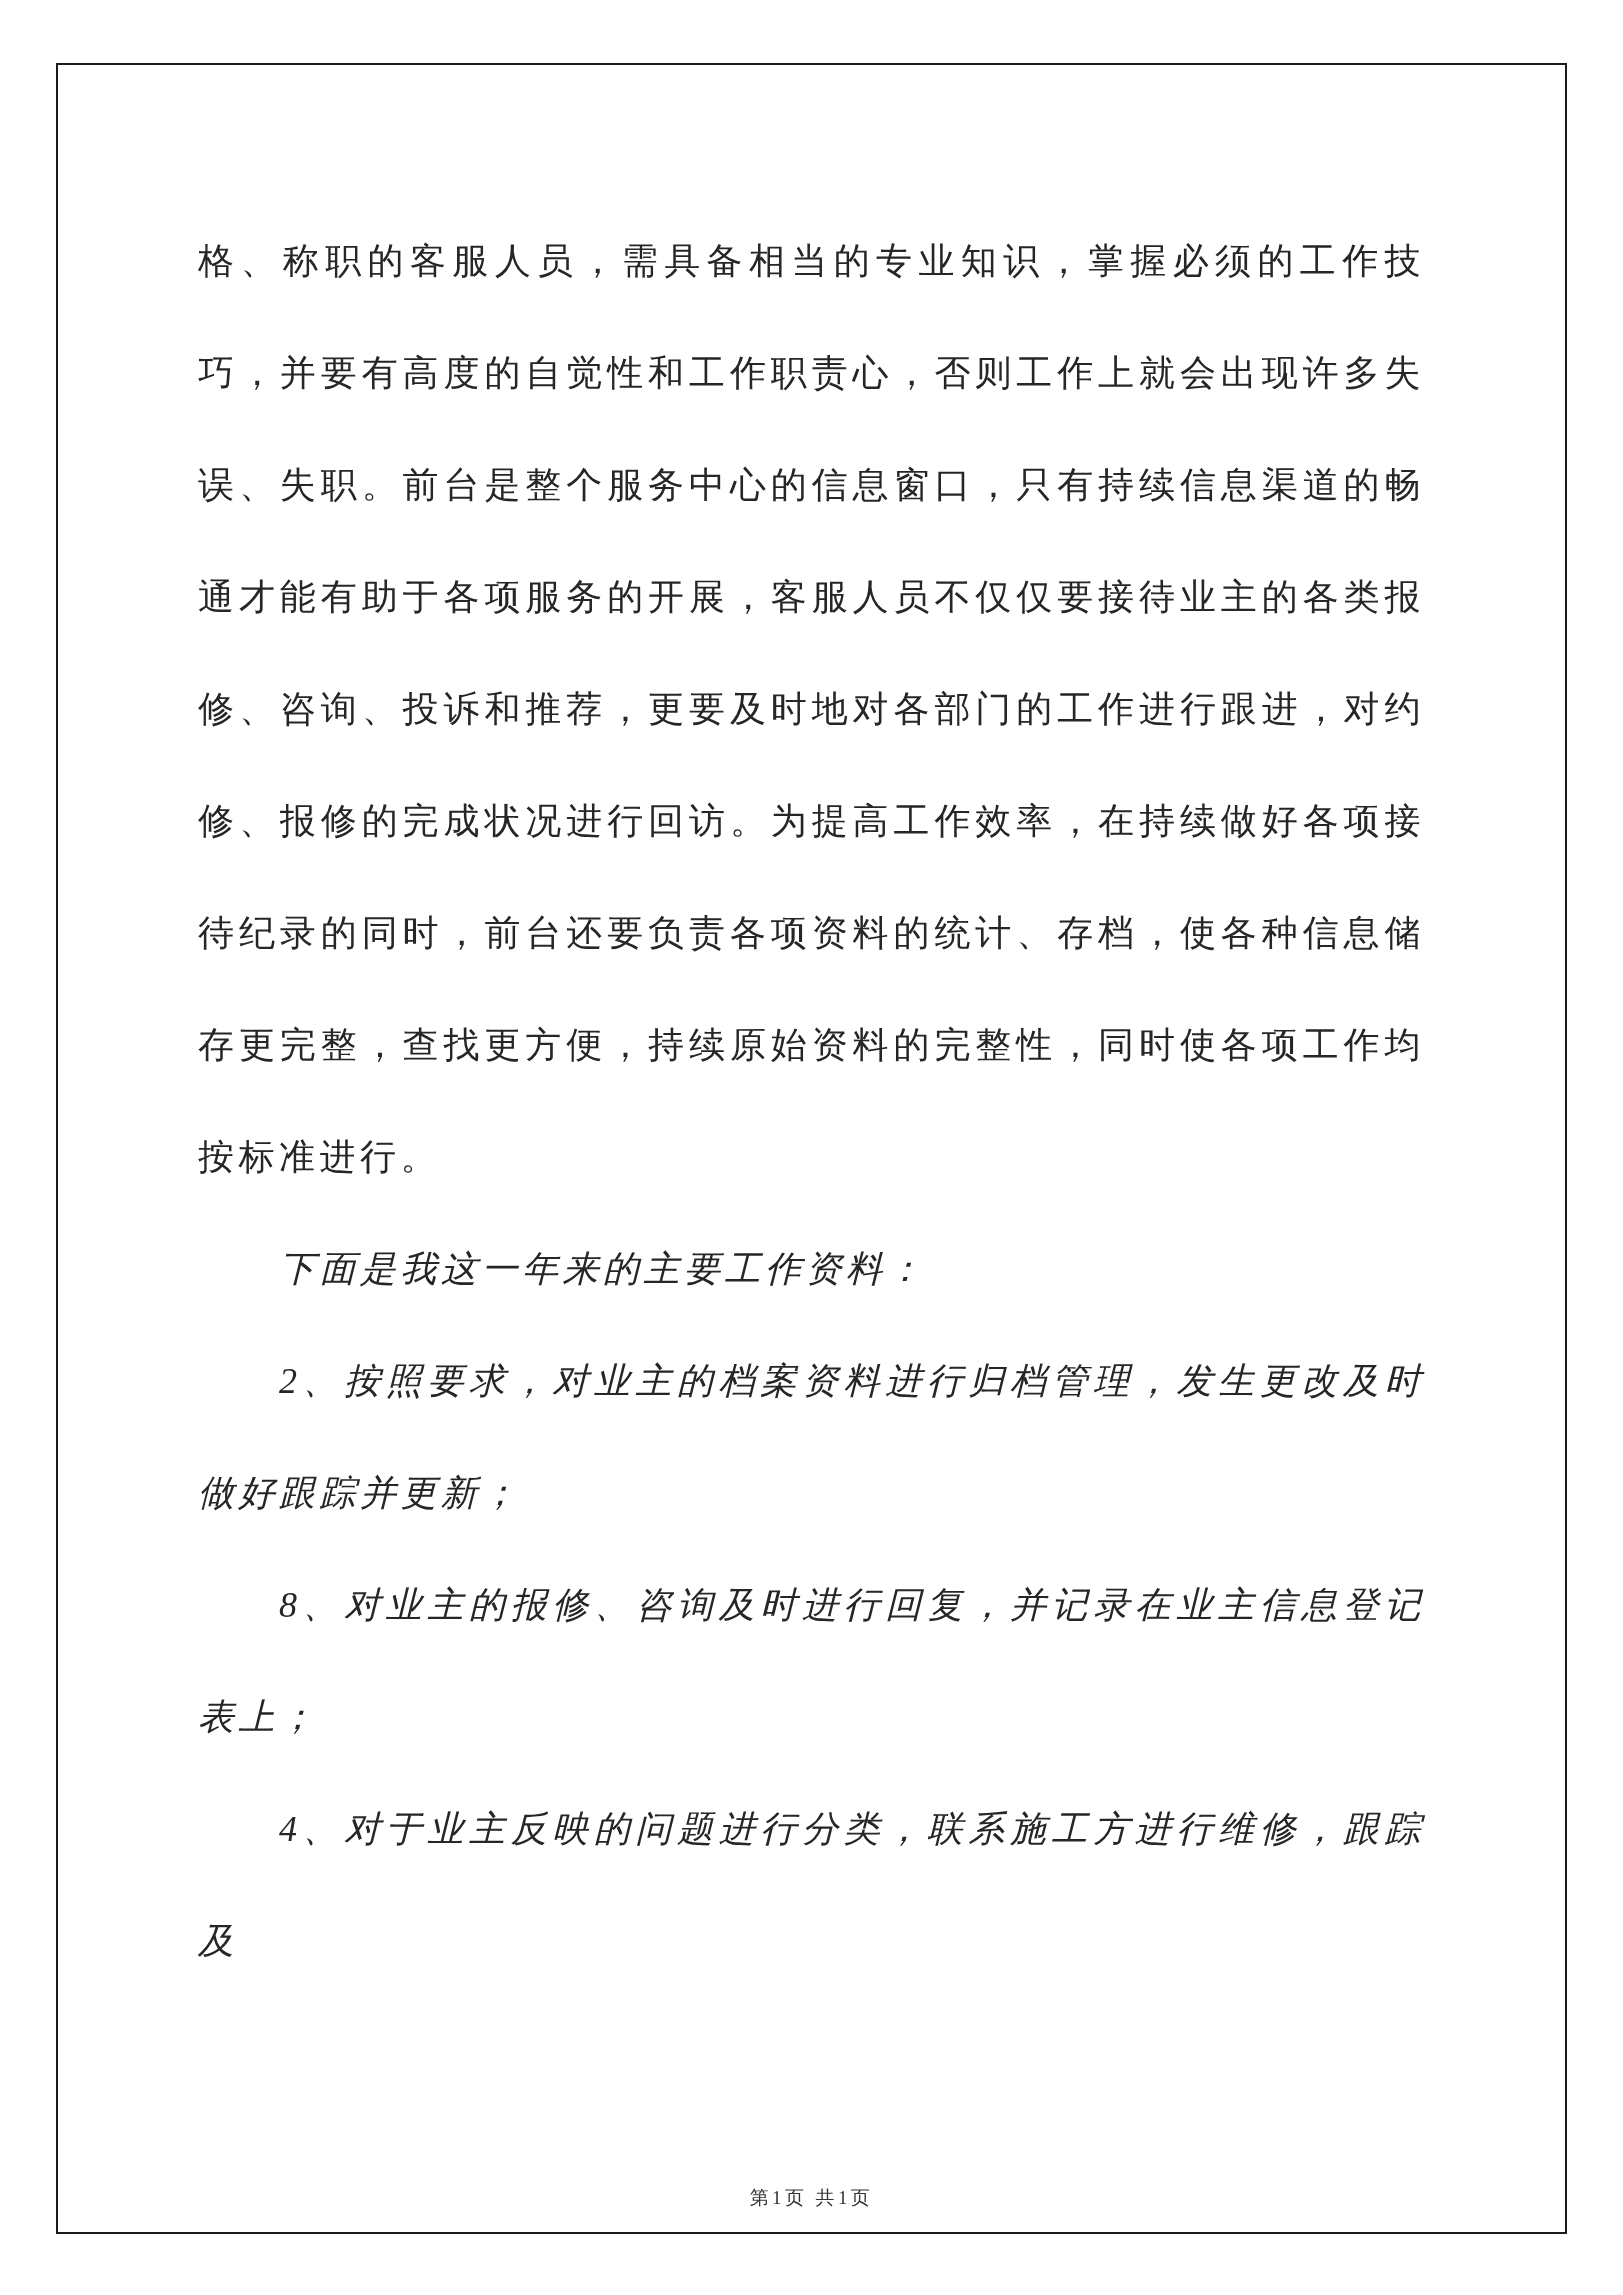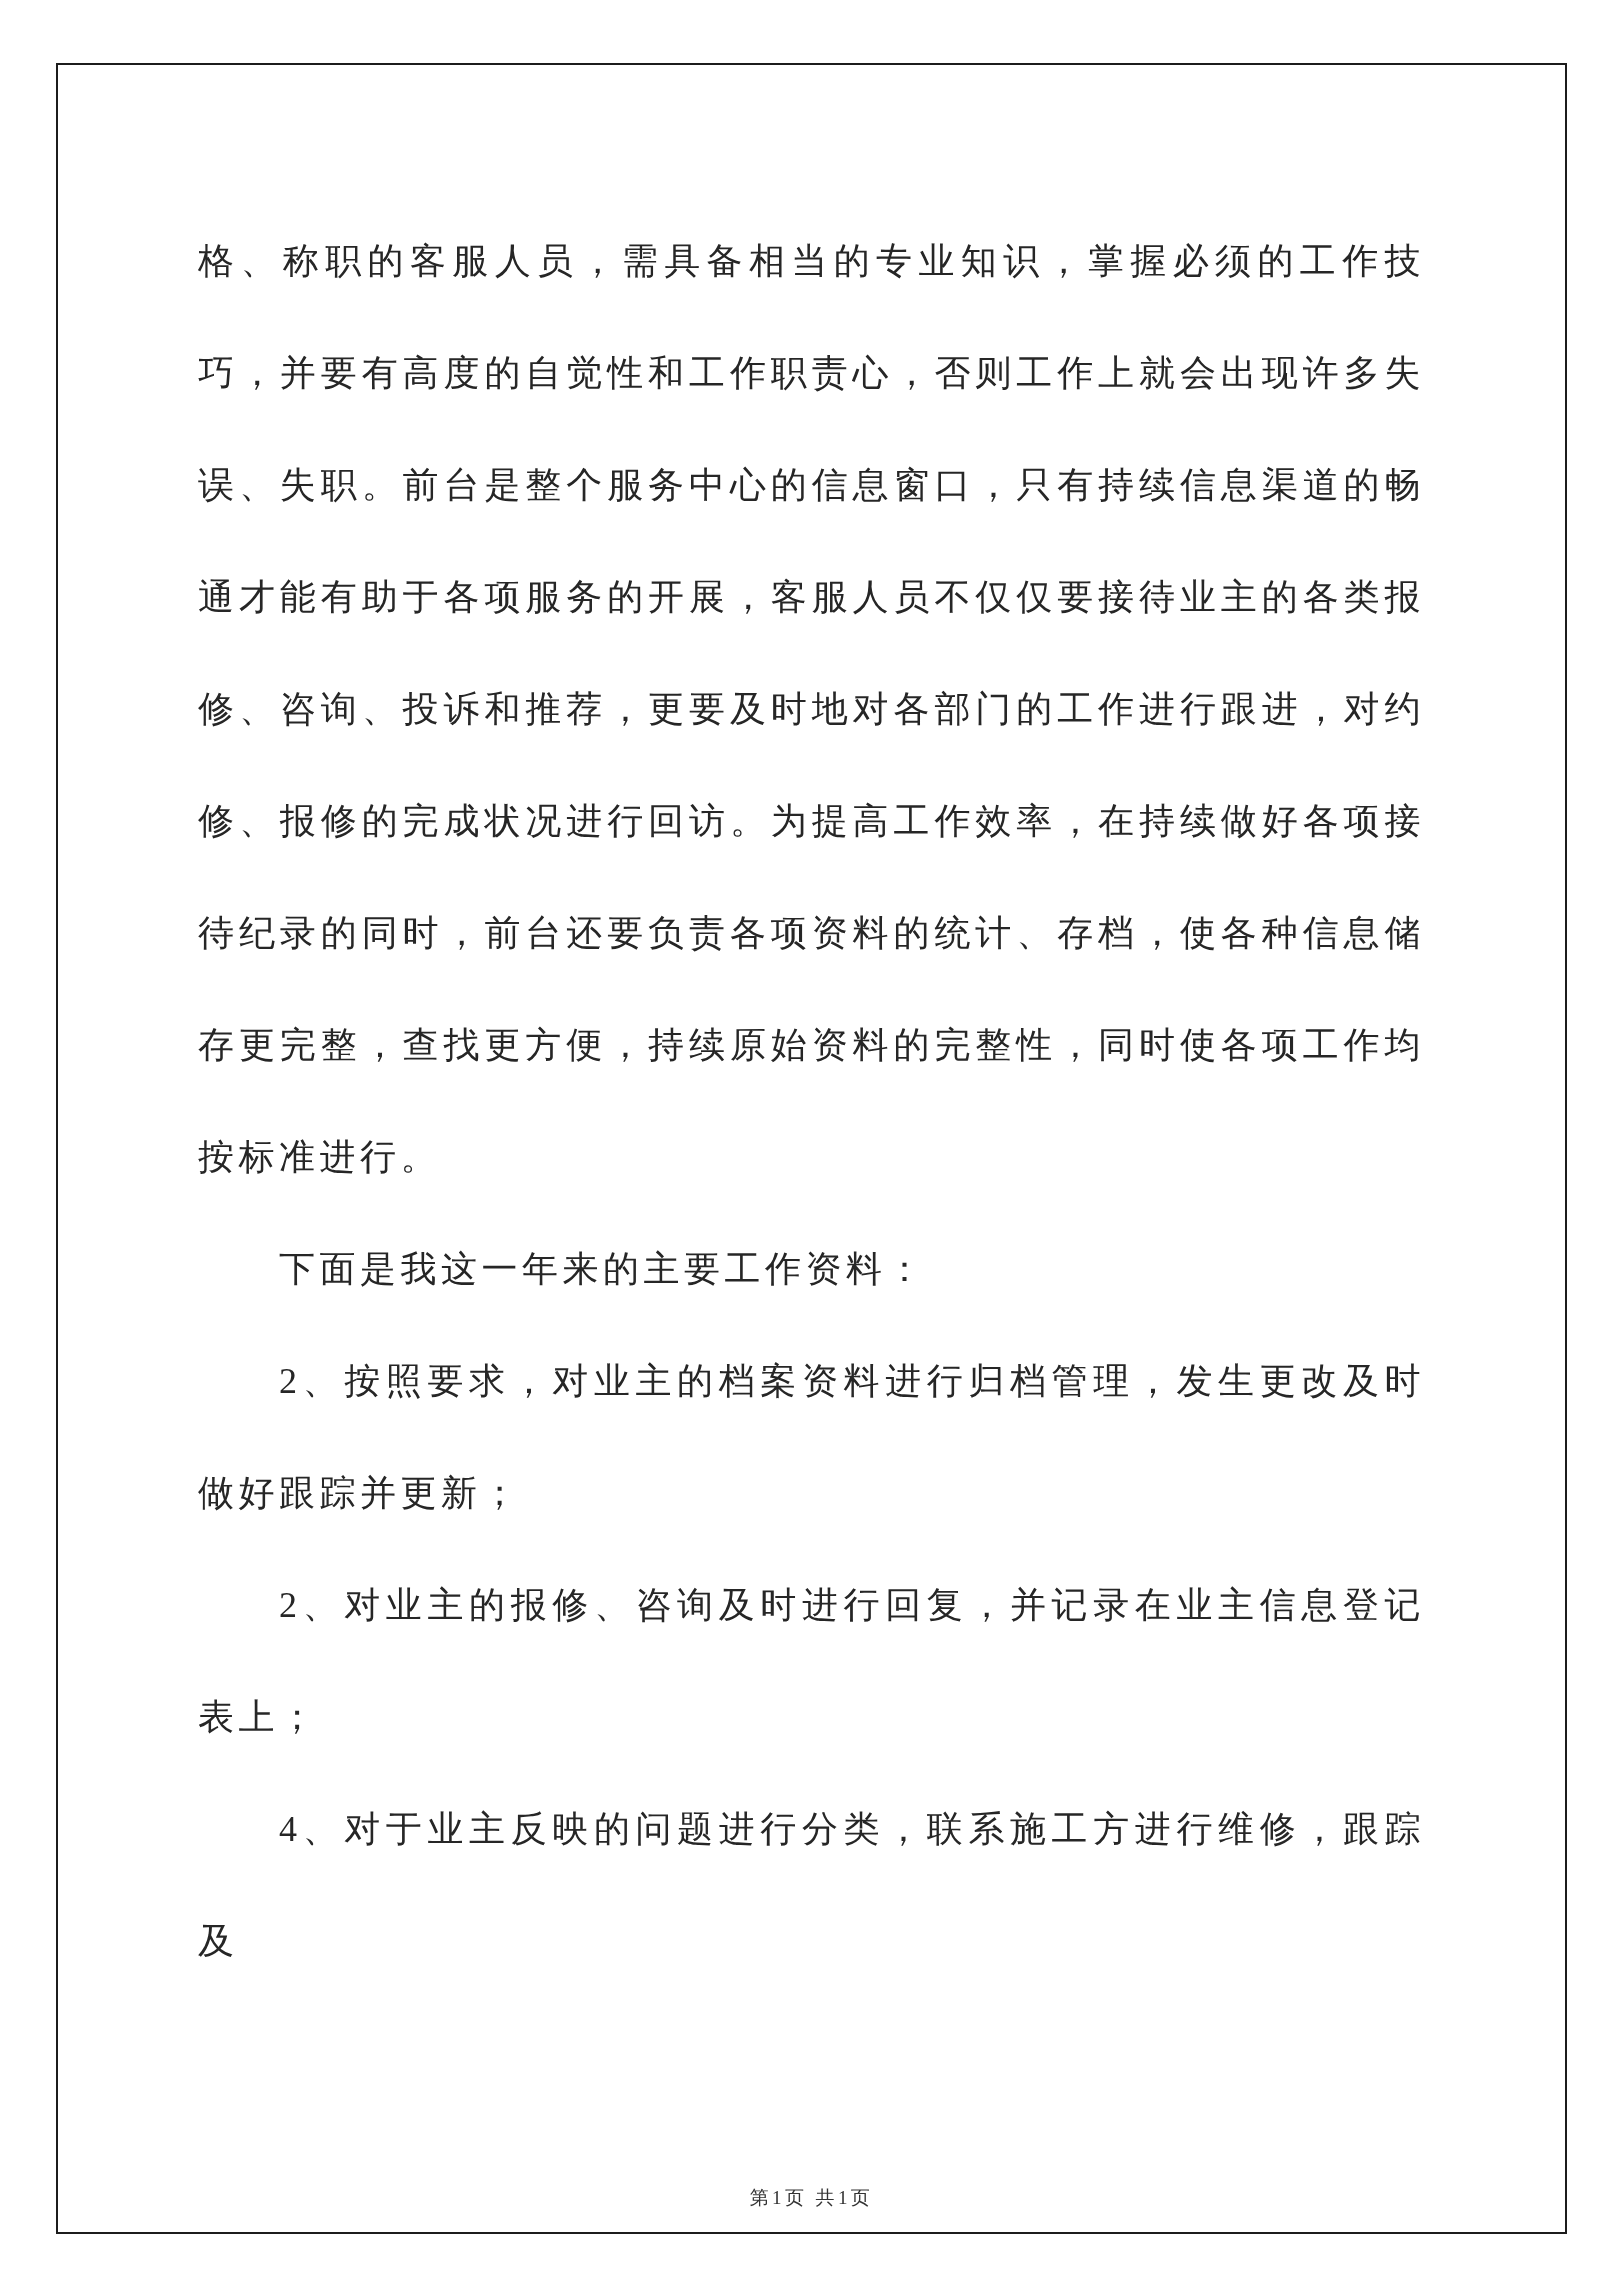--- a/index.html
+++ b/index.html
@@ -40,20 +40,21 @@
     font-size: 36px;
     line-height: 112px;
     letter-spacing: 4.5px;
     text-align: justify;
     text-justify: inter-ideograph;
     color: #262626;
   }
 
   .para.indent {
     text-indent: 2.25em;
+    font-style: italic;
   }
 
   .footer {
     position: absolute;
     left: 0;
     right: 0;
     bottom: 21px;
     text-align: center;
   }
 
@@ -67,21 +68,21 @@
 </head>
 <body>
 
 <div class="page">
   <div class="page-border">
     <div class="content">
 
     <p class="para">格、称职的客服人员，需具备相当的专业知识，掌握必须的工作技巧，并要有高度的自觉性和工作职责心，否则工作上就会出现许多失误、失职。前台是整个服务中心的信息窗口，只有持续信息渠道的畅通才能有助于各项服务的开展，客服人员不仅仅要接待业主的各类报修、咨询、投诉和推荐，更要及时地对各部门的工作进行跟进，对约修、报修的完成状况进行回访。为提高工作效率，在持续做好各项接待纪录的同时，前台还要负责各项资料的统计、存档，使各种信息储存更完整，查找更方便，持续原始资料的完整性，同时使各项工作均按标准进行。</p>
         <p class="para indent">下面是我这一年来的主要工作资料：</p>
         <p class="para indent">2、按照要求，对业主的档案资料进行归档管理，发生更改及时做好跟踪并更新；</p>
-        <p class="para indent">2、对业主的报修、咨询及时进行回复，并记录在业主信息登记表上；</p>
+        <p class="para indent">8、对业主的报修、咨询及时进行回复，并记录在业主信息登记表上；</p>
         <p class="para indent">4、对于业主反映的问题进行分类，联系施工方进行维修，跟踪及</p>
       </div>
     <div class="footer">
       <span>第1页  共1页</span>
     </div>
   </div>
 </div>
 
 
 </body></html>

